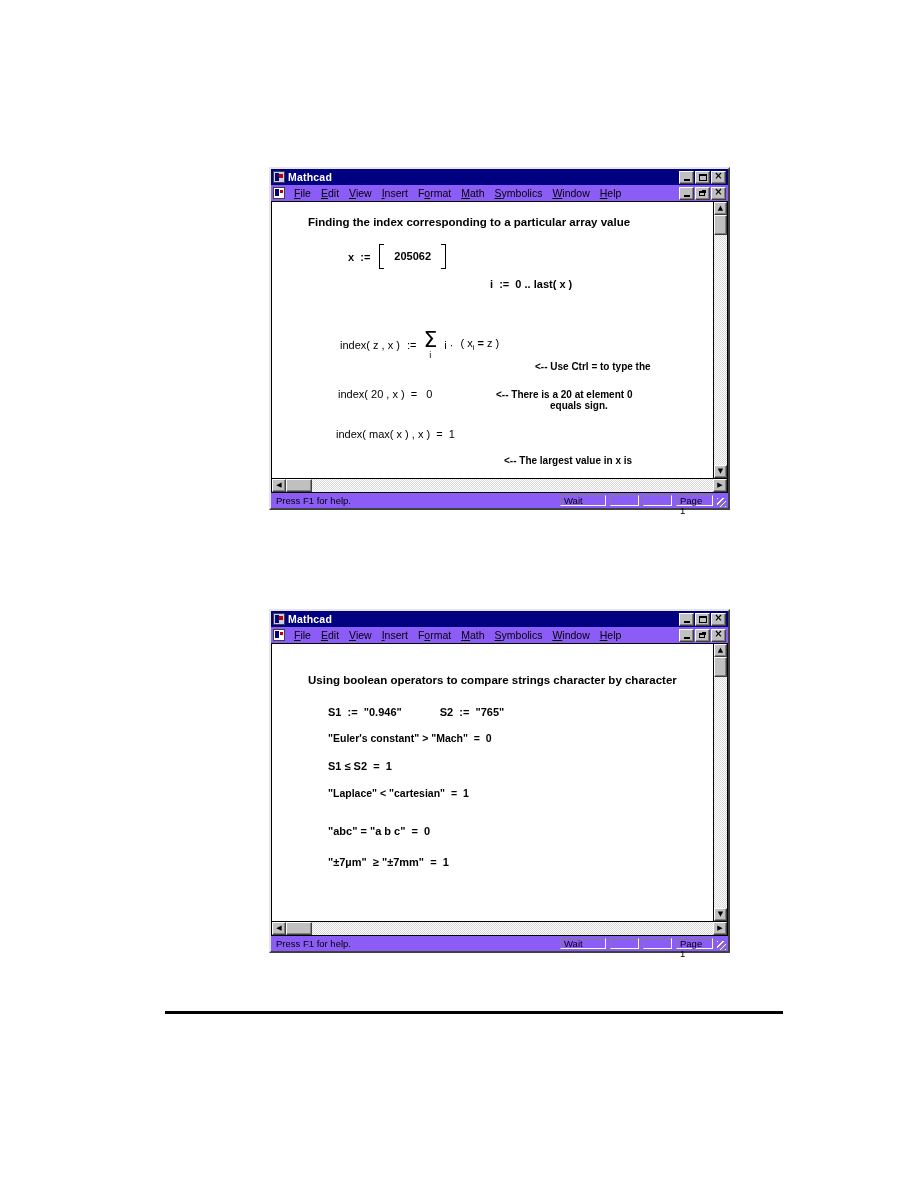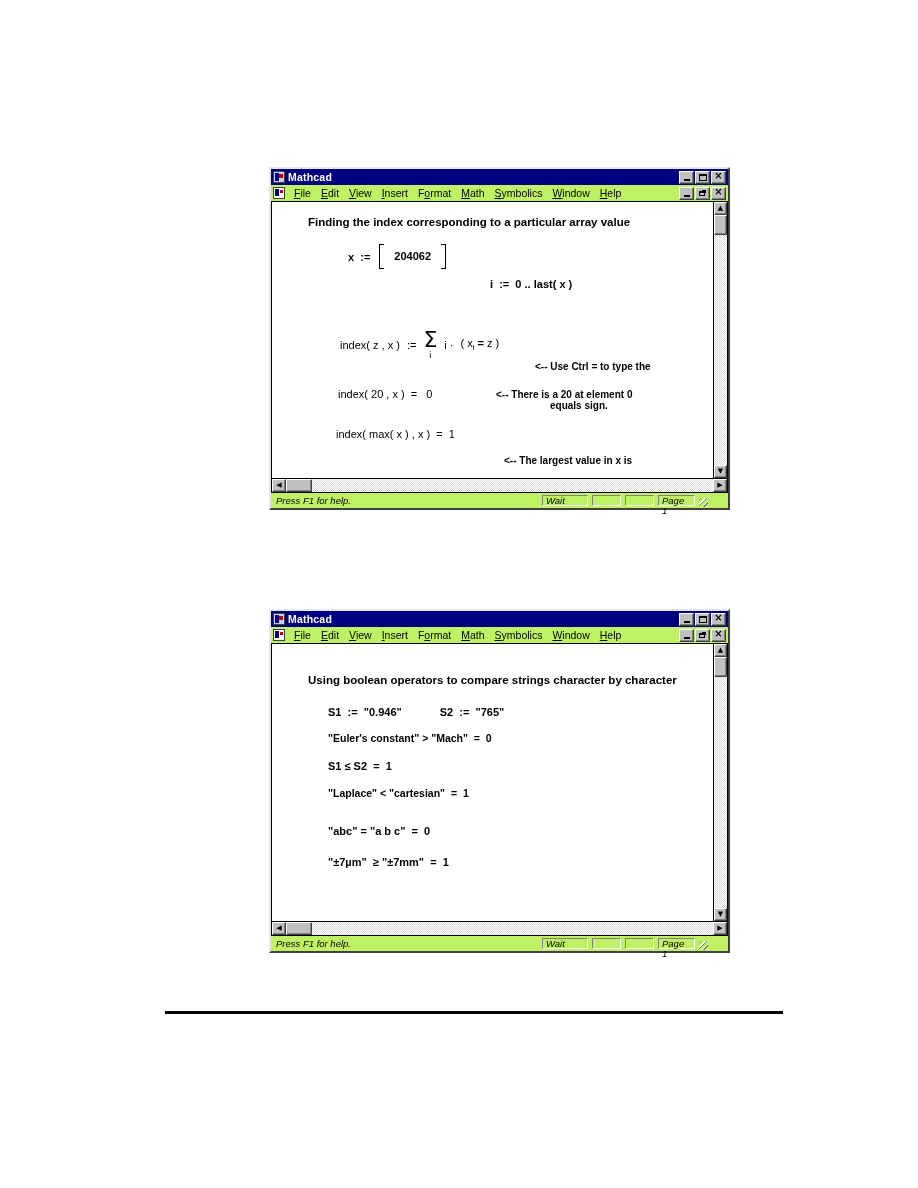--- a/index.html
+++ b/index.html
@@ -1,21 +1,21 @@
 <!DOCTYPE html>
 <html><head>
 <meta charset="utf-8">
 <style>
   * { margin:0; padding:0; box-sizing:border-box; }
   html,body { background:#ffffff; }
   .page { position:relative; width:918px; height:1188px; background:#ffffff; overflow:hidden;
           font-family:"Liberation Sans", sans-serif; color:#000; }
 
   
-  .win { position:absolute; left:269px; width:461px; background:#bef264;
+  .win { position:absolute; left:269px; width:461px; background:#8b5cf6;
          border:2px solid; border-color:#e6e6e6 #404040 #404040 #e6e6e6; }
   .titlebar { height:16px; background:#000080; display:flex; align-items:center; padding:1px 2px; gap:3px; }
   .title-text { color:#fff; font-weight:bold; font-size:10.5px; letter-spacing:.2px; }
   .app-icon { width:12px; height:12px; background:#c8d0e8; border:1px solid #404040; position:relative; flex:0 0 auto; }
   .app-icon::before { content:""; position:absolute; left:1px; top:1px; width:4px; height:8px; background:#000080; }
   .app-icon::after  { content:""; position:absolute; right:1px; top:2px; width:4px; height:4px; background:#c00000; }
   .tb-btns { margin-left:auto; display:flex; gap:1px; }
   .tb-btn { width:15px; height:13px; background:#c0c0c0; border:1px solid; border-color:#fff #404040 #404040 #fff;
             box-shadow:inset -1px -1px 0 #808080; display:flex; align-items:center; justify-content:center; padding:0; }
   .g-min { width:6px; height:2px; background:#000; margin-top:6px; }
@@ -41,21 +41,21 @@
   .vthumb { flex:0 0 20px; width:100%; background:#c0c0c0; border:1px solid; border-color:#fff #404040 #404040 #fff;
             box-shadow:inset -1px -1px 0 #808080; }
   .vtrack { flex:1; }
   .hscroll { height:14px; display:flex; border-top:1px solid #000;
              background:repeating-conic-gradient(#ffffff 0% 25%, #d9d9d9 0% 50%); background-size:2px 2px; }
   .hbtn { flex:0 0 14px; height:100%; }
   .hthumb { flex:0 0 26px; height:100%; background:#c0c0c0; border:1px solid; border-color:#fff #404040 #404040 #fff;
             box-shadow:inset -1px -1px 0 #808080; }
   .htrack { flex:1; }
 
-  .statusbar { height:15px; display:flex; align-items:center; padding:1px 20px 1px 5px; gap:4px; font-size:9.5px;font-style:italic; }
+  .statusbar { height:15px; display:flex; align-items:center; padding:1px 2px 1px 5px; gap:4px; font-size:9.5px; }
   .sb-help { flex:1; }
   .sb-field { height:11px; border:1px solid; border-color:#808080 #fff #fff #808080; padding:0 3px; font-size:9.5px; line-height:10px; }
   .f-mode { width:46px; } .f-e1 { width:29px; } .f-e2 { width:29px; } .f-page { width:37px; }
   .sb-grip { width:9px; height:9px; align-self:flex-end;
              background:repeating-linear-gradient(135deg,#fff 0 1px,#808080 1px 2px,transparent 2px 4px); }
 
   
   .heading { position:absolute; font-weight:bold; font-size:11.5px; white-space:pre; }
   .math { position:absolute; font-size:11px; white-space:pre; }
   .mbold { font-weight:bold;margin-left:20px; }
@@ -130,21 +130,21 @@
       <div class="client-row">
         <div class="worksheet">
           <div class="heading" style="left:36px; top:14px;">Finding the index corresponding to a particular array value</div>
 
           <div class="math vecline" style="left:76px; top:42px;">
             <span class="vec-lhs">x  :=</span>
             <span class="vec-body">
               <span class="vb vb-l"></span>
               <span class="vec-vals">
                 <div>20</div>
-                <div>40</div>
+                <div>50</div>
                 <div>6</div>
                 <div>2</div>
               </span>
               <span class="vb vb-r"></span>
             </span>
           </div>
 
           <div class="math mbold" style="left:198px; top:76px;">i  :=  0 .. last( x )</div>
 
           <div class="math sumline" style="left:68px; top:128px;">

